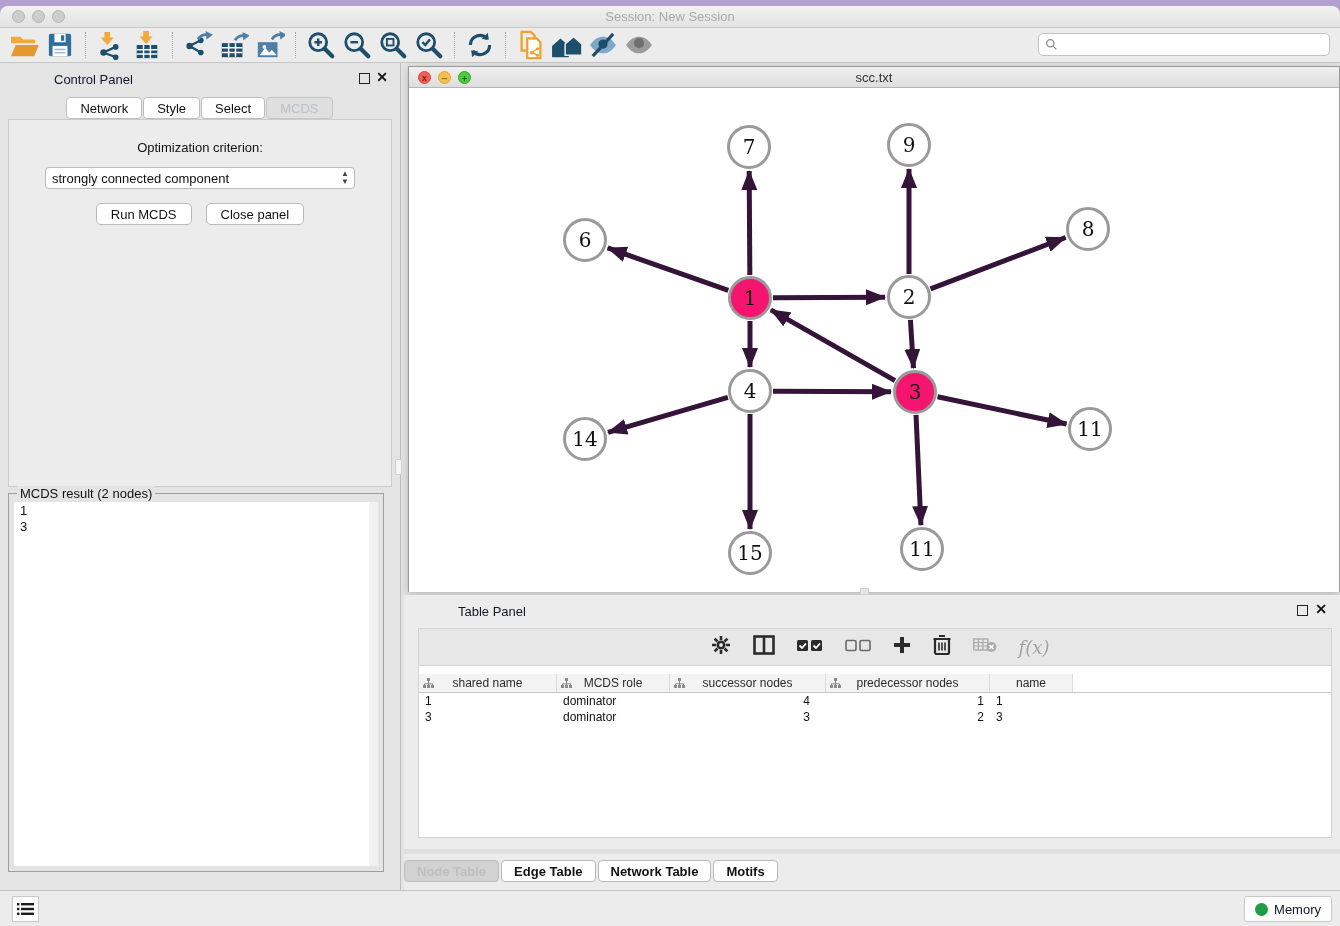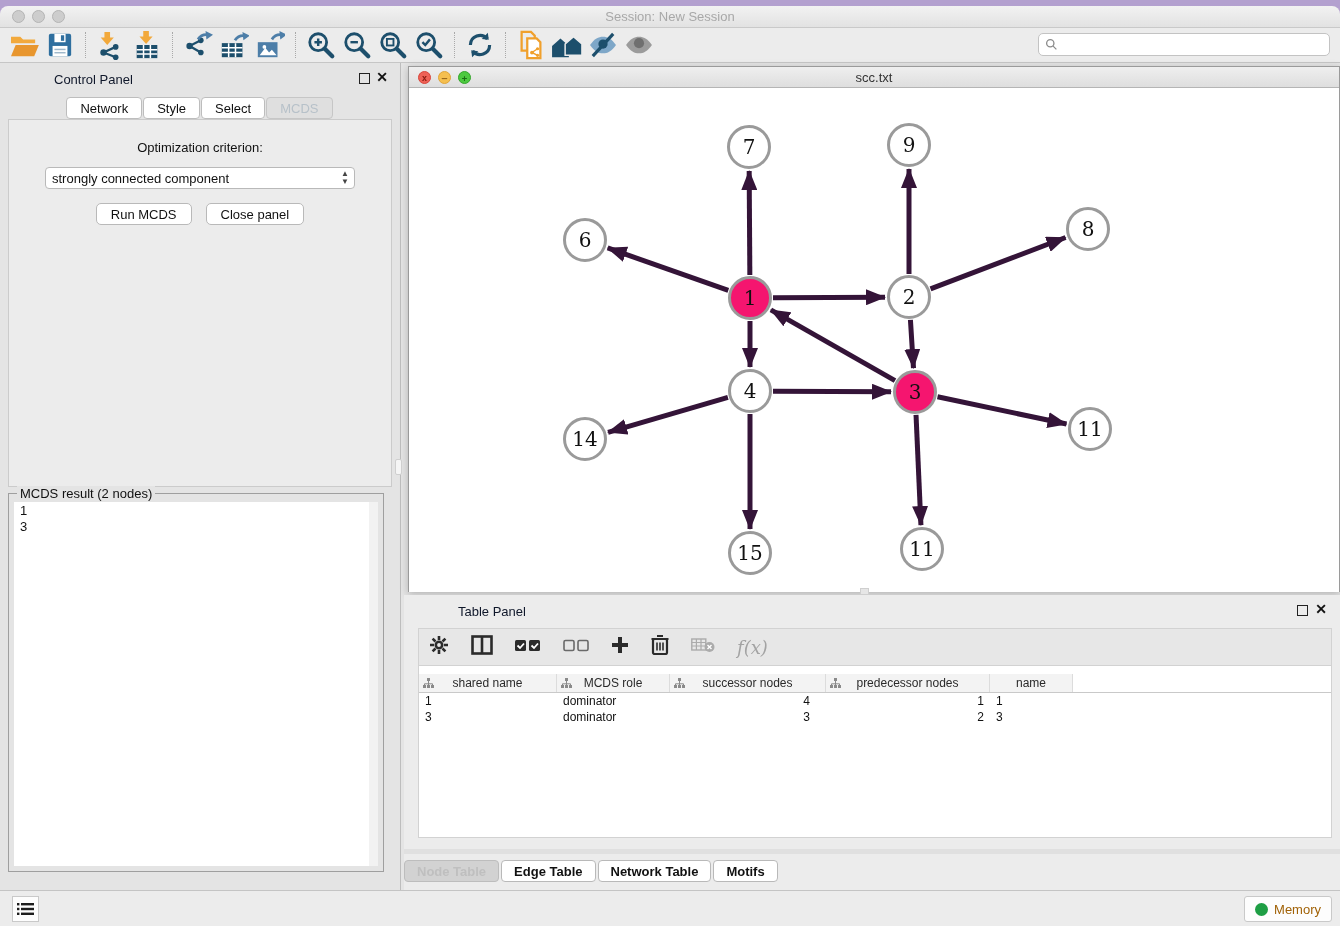--- a/index.html
+++ b/index.html
@@ -76,21 +76,21 @@
   .handle-v { position:absolute; left:-6px; top:396px; width:7px; height:16px;
     background:#f5f5f5; border:1px solid #cfcfcf; border-radius:2px; }
   .handle-h { position:absolute; left:451px; bottom:-4px; width:9px; height:7px;
     background:#e6e6e6; border:1px solid #cfcfcf; }
 
   
   #table-panel { position:absolute; left:3px; top:532px; width:936px; height:295px;
     background:#ececec; }
   #tp-toolbar { position:absolute; left:14px; top:33px; right:8px; height:38px;
     background:#e7e7e7; border:1px solid #d2d2d2; display:flex; align-items:center;
-    padding-left:10px; gap:22px; }
+    padding-left:10px; gap:22px;justify-content:center; }
   #tp-fx { font:italic 18px "DejaVu Serif", serif; color:#a3a3a3; }
   #node-table { position:absolute; left:14px; top:71px; right:8px; bottom:52px; background:#fff;
     border:1px solid #d2d2d2; border-top:none; font-size:12px; }
   .th-row { display:flex; height:19px; background:#f3f3f3; border-bottom:1px solid #c9c9c9;margin-top:8px; }
   .th { position:relative; display:flex; align-items:center; justify-content:center;
     color:#2a2a2a; border-right:1px solid #dcdcdc; }
   .th svg { position:absolute; left:4px; top:4px; }
   .td-row { display:flex; height:16px; align-items:center; color:#111; }
   .td { padding:0 6px; white-space:nowrap; overflow:hidden; }
   .num-r { text-align:right; }
@@ -101,21 +101,21 @@
   .tp-tab.active-gray { background:#d2d2d2; color:#bfbfbf; border-color:#bdbdbd; font-weight:bold; }
   #tp-strip { position:absolute; left:0; right:0; bottom:36px; height:5px; background:#e0e0e0; }
 
   
   #statusbar { position:absolute; left:0; top:890px; width:1340px; height:36px;
     background:#ececec; border-top:1px solid #c4c4c4; }
   #status-left-btn { position:absolute; left:12px; top:5px; width:27px; height:26px;
     background:#fdfdfd; border:1px solid #c9c9c9; display:flex; align-items:center; justify-content:center; }
   #memory-btn { position:absolute; right:8px; top:5px; height:26px; padding:0 10px;
     background:#fdfdfd; border:1px solid #c9c9c9; border-radius:3px;
-    display:flex; align-items:center; gap:6px; font-size:13px; color:#a16207; }
+    display:flex; align-items:center; gap:6px; font-size:13px; color:#0f172a; }
   #memory-btn .dot { width:13px; height:13px; border-radius:50%; background:#1e9e44; }
 </style>
 </head>
 <body>
 
 <div id="titlebar">
   <span class="tl-dot" style="left:12px"></span>
   <span class="tl-dot" style="left:32px"></span>
   <span class="tl-dot" style="left:52px"></span>
   <div class="title">Session: New Session</div>

